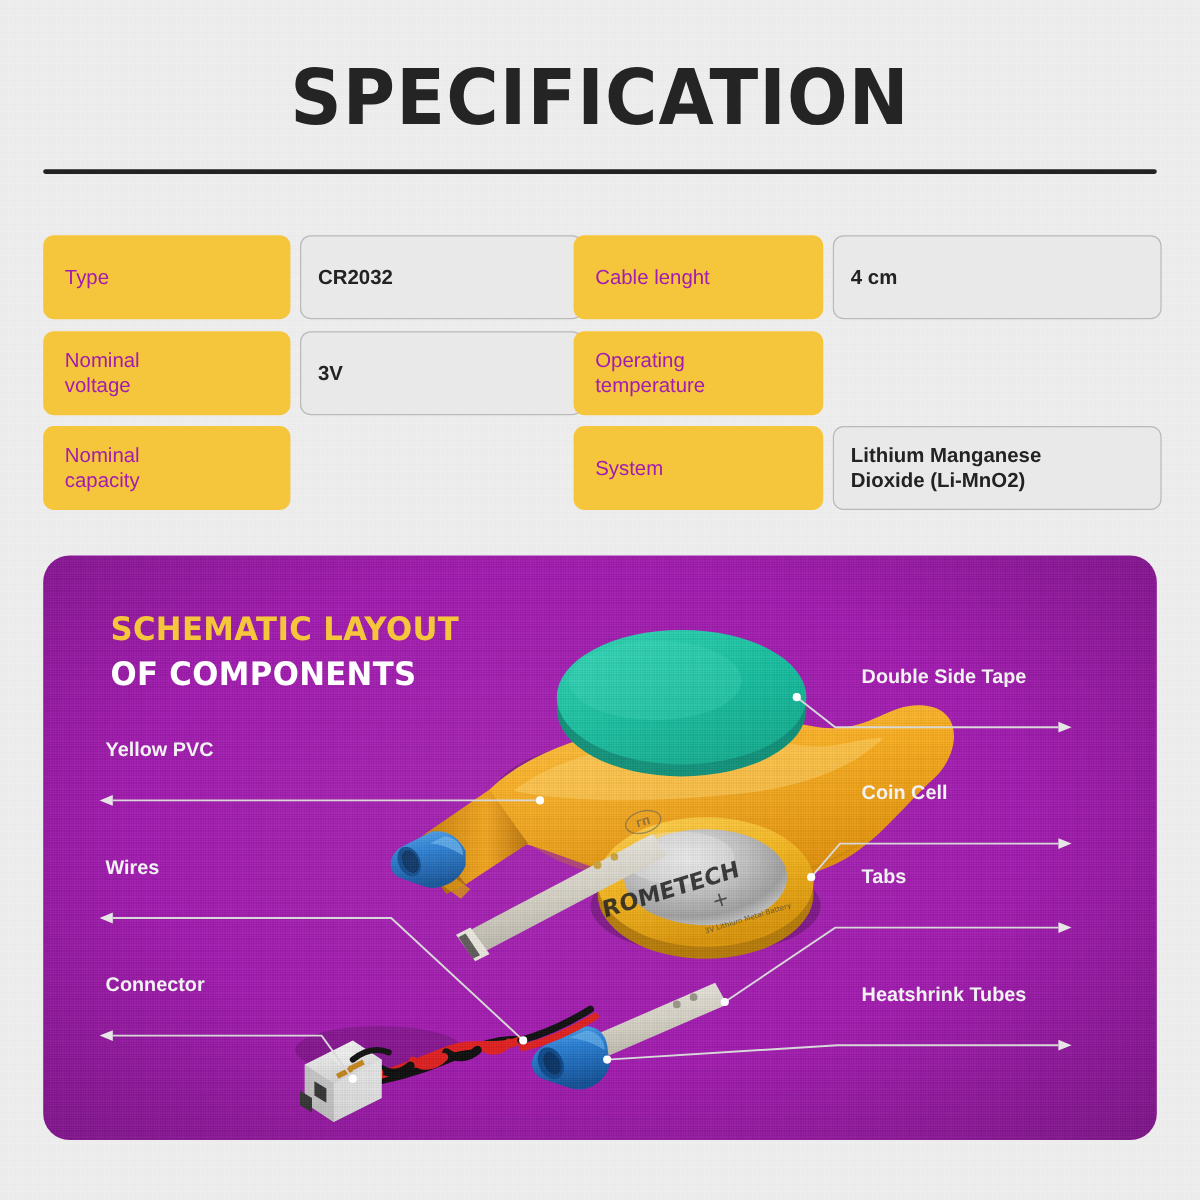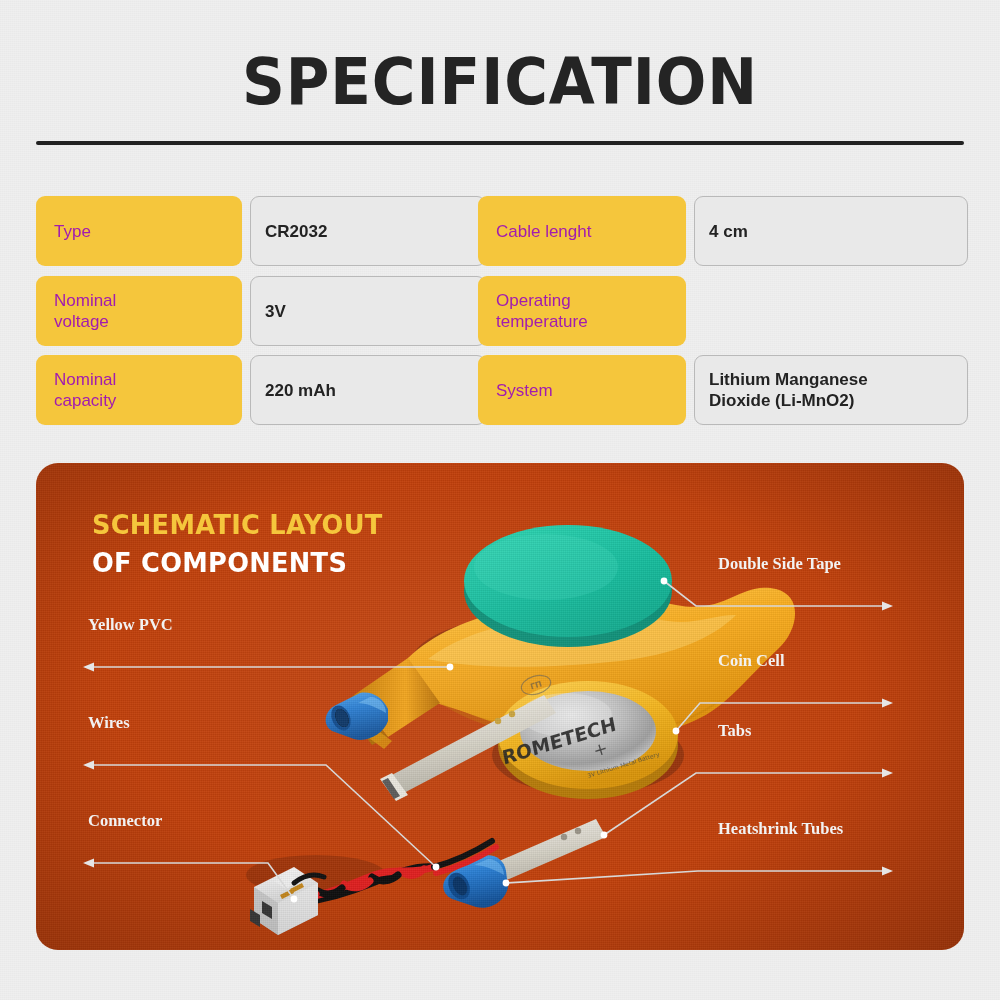--- a/index.html
+++ b/index.html
@@ -63,21 +63,21 @@
     padding:0 14px;
     font-size:17px; line-height:21px; font-weight:700; color:#232323;
   }
   .spec-col.right .spec-key{ width:208px; }
   .spec-col.right .spec-val{ left:216px; width:274px; }
   .spec-col.right .spec-row{ width:490px; }
 
   
   .panel{
     position:absolute; left:36px; top:463px; width:928px; height:487px;
-    background:#c2410c;
+    background:#a21caf;
     border-radius:22px;
     overflow:hidden;
   }
   .panel-noise{
     position:absolute; inset:0; pointer-events:none;
     opacity:.5;
     background-image:
       repeating-linear-gradient(0deg, rgba(255,255,255,.05) 0 1px, rgba(0,0,0,.07) 1px 2px),
       repeating-linear-gradient(90deg, rgba(255,255,255,.04) 0 1px, rgba(0,0,0,.06) 1px 2px);
   }
@@ -92,21 +92,21 @@
     font-size:27px; line-height:31px; font-weight:700; letter-spacing:.3px;
     color:#f5c63c; transform:scaleX(.95); transform-origin:left center;
   }
   .sl-head .l2{
     font-family:"DejaVu Sans", sans-serif;
     font-size:27px; line-height:31px; font-weight:700; letter-spacing:.3px;
     color:#ffffff; margin-top:7px; transform:scaleX(.95); transform-origin:left center;
   }
 
   
-  .callout{ position:absolute; color:#f2f2f2; font-size:16.5px; line-height:20px; font-weight:600; white-space:nowrap;font-family:Liberation Serif, serif; }
+  .callout{ position:absolute; color:#f2f2f2; font-size:16.5px; line-height:20px; font-weight:600; white-space:nowrap; }
 
   
   .leads{ position:absolute; inset:0; pointer-events:none; }
 
   
   .art{ position:absolute; inset:0; }
 </style>
 </head>
 <body>
 
@@ -123,21 +123,20 @@
       <div class="spec-row r0">
         <div class="spec-key">Type</div>
         <div class="spec-val">CR2032</div>
       </div>
       <div class="spec-row r1">
         <div class="spec-key">Nominal<br>voltage</div>
         <div class="spec-val">3V</div>
       </div>
       <div class="spec-row r2">
         <div class="spec-key">Nominal<br>capacity</div>
-        <div class="spec-val">220 mAh</div>
       </div>
     </div>
 
     <div class="spec-col right">
       <div class="spec-row r0">
         <div class="spec-key">Cable lenght</div>
         <div class="spec-val">4 cm</div>
       </div>
       <div class="spec-row r1">
         <div class="spec-key">Operating<br>temperature</div>

